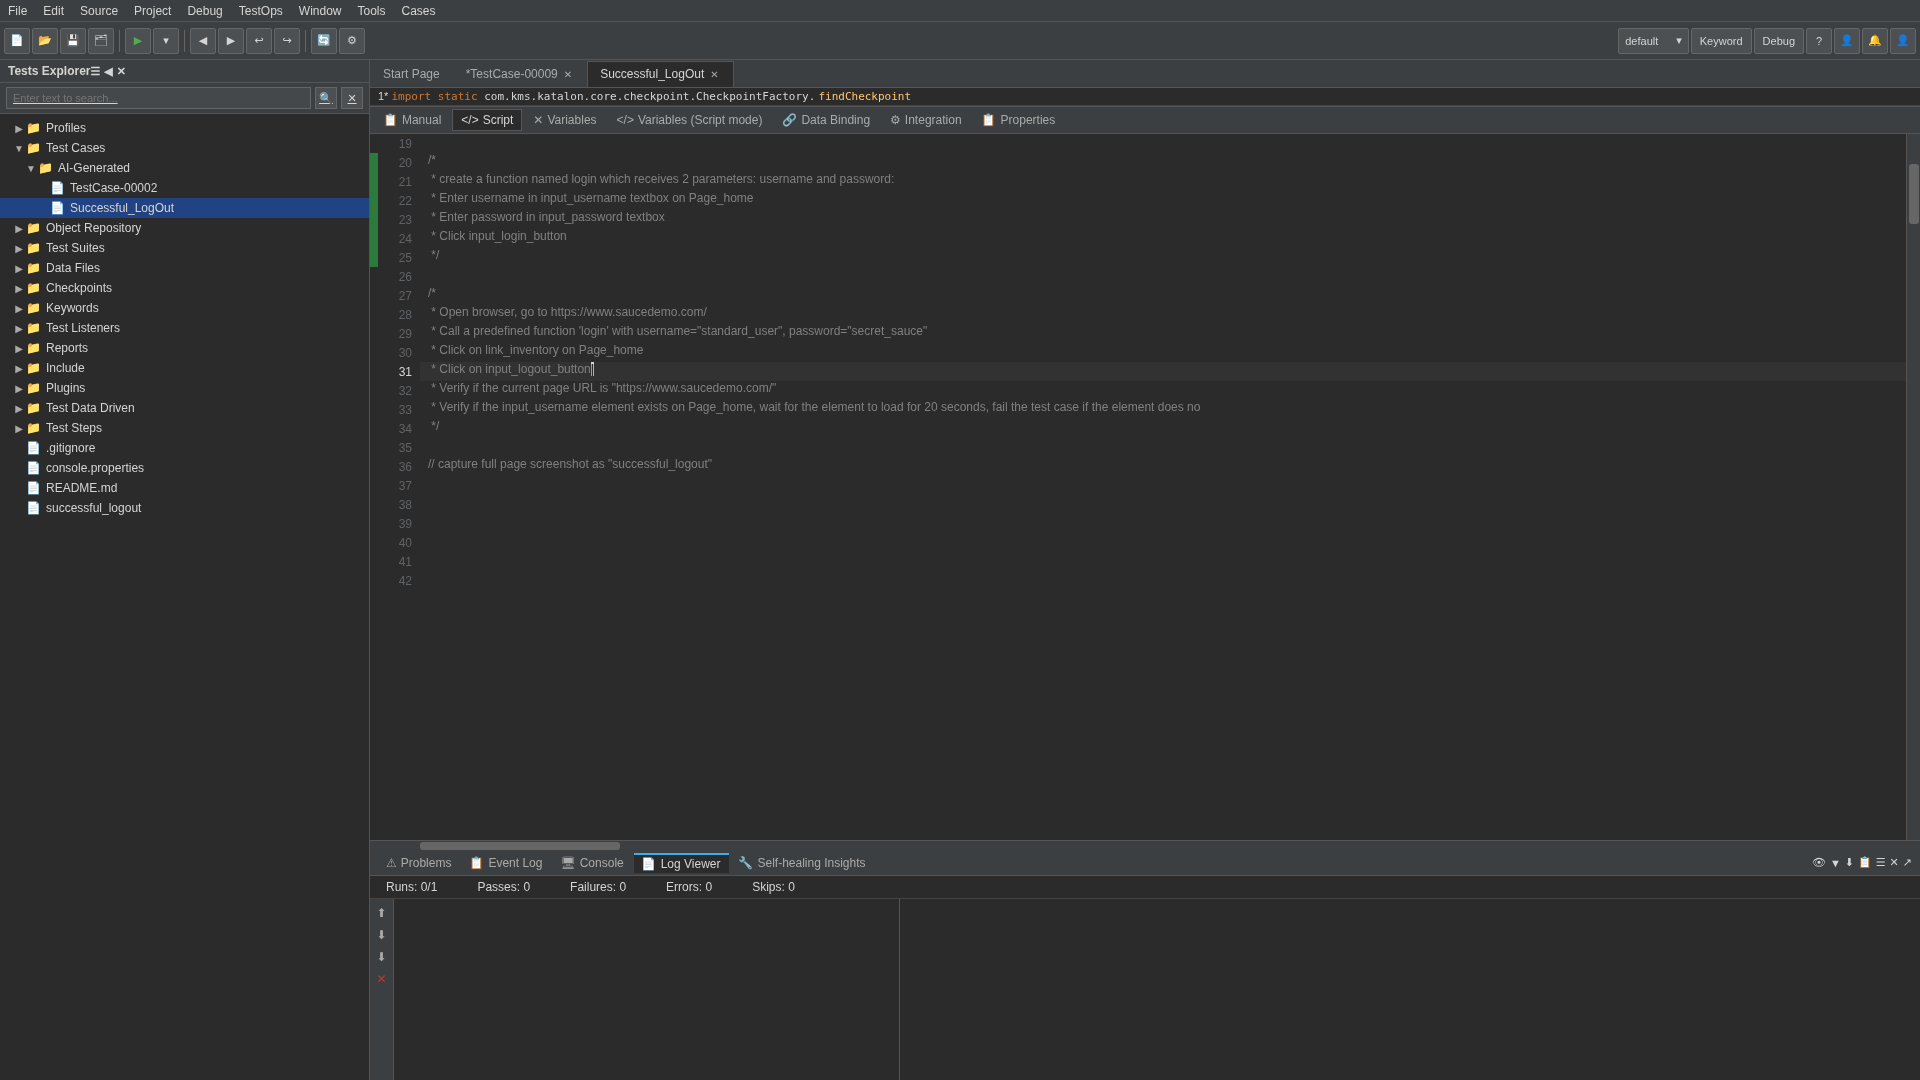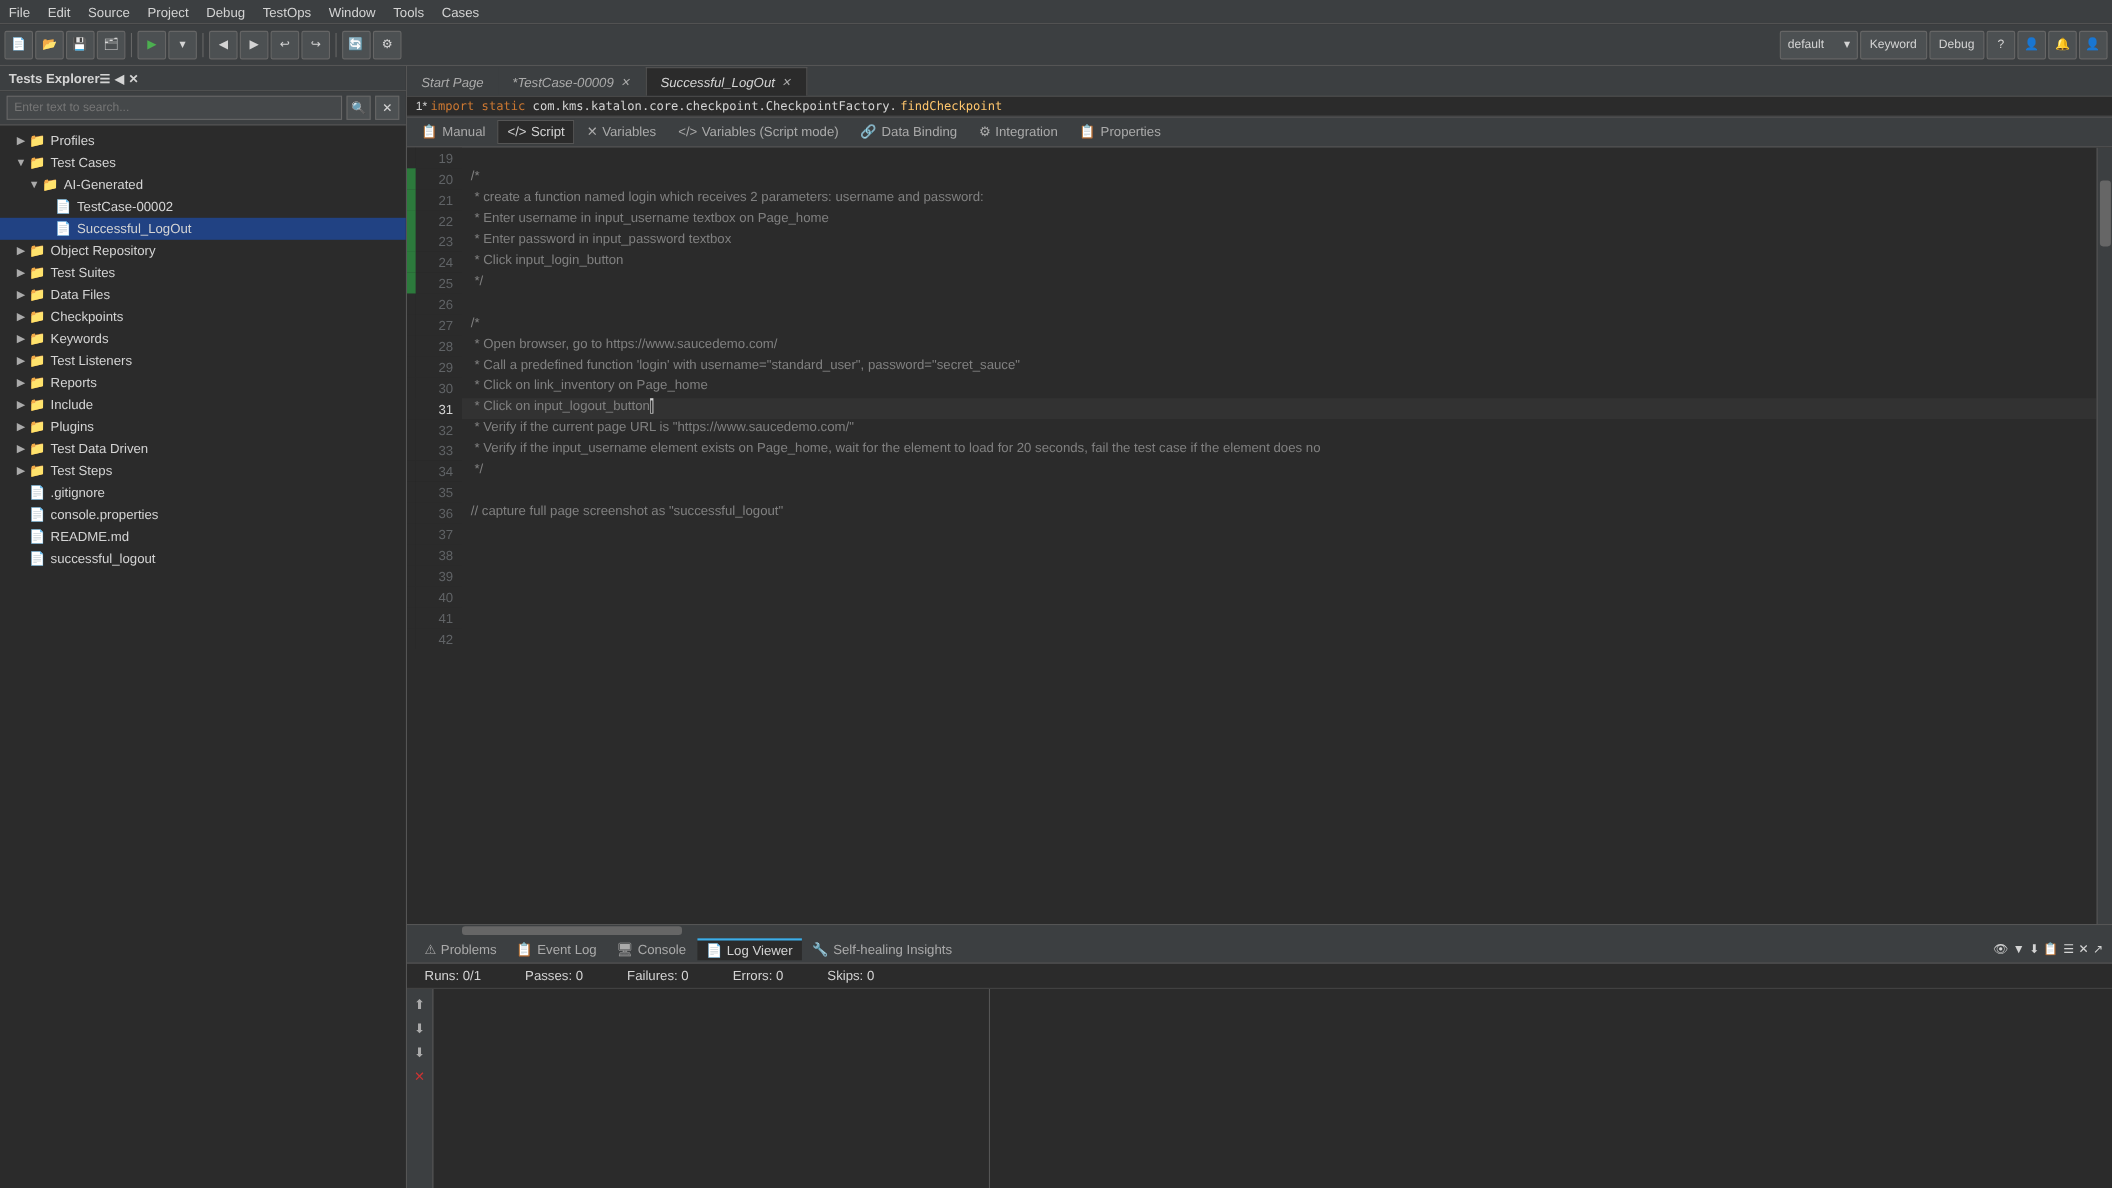--- a/index.html
+++ b/index.html
@@ -75,20 +75,21 @@
       border-bottom: 1px solid #555;
     }
     .sidebar-header-icons { display: flex; gap: 4px; }
     .sidebar-search {
       padding: 4px 6px;
       background: #3c3f41;
       border-bottom: 1px solid #555;
       display: flex;
       align-items: center;
       gap: 4px;
+      text-decoration: underline;
     }
     .sidebar-search input {
       flex: 1;
       background: #45484a;
       border: 1px solid #666;
       color: #d4d4d4;
       padding: 2px 6px;
       font-size: 11px;
       height: 22px;
     }
@@ -125,23 +126,22 @@
       display: flex;
       flex-direction: column;
       overflow: hidden;
     }
 
     
     .tabs-bar {
       background: #3c3f41;
       height: 28px;
       display: flex;
-      align-items: flex-end;
+      align-items: center;
       border-bottom: 1px solid #555;
-      font-style: italic;
     }
     .tab {
       display: flex;
       align-items: center;
       gap: 4px;
       padding: 4px 12px;
       font-size: 12px;
       cursor: pointer;
       background: #3c3f41;
       border: 1px solid transparent;

